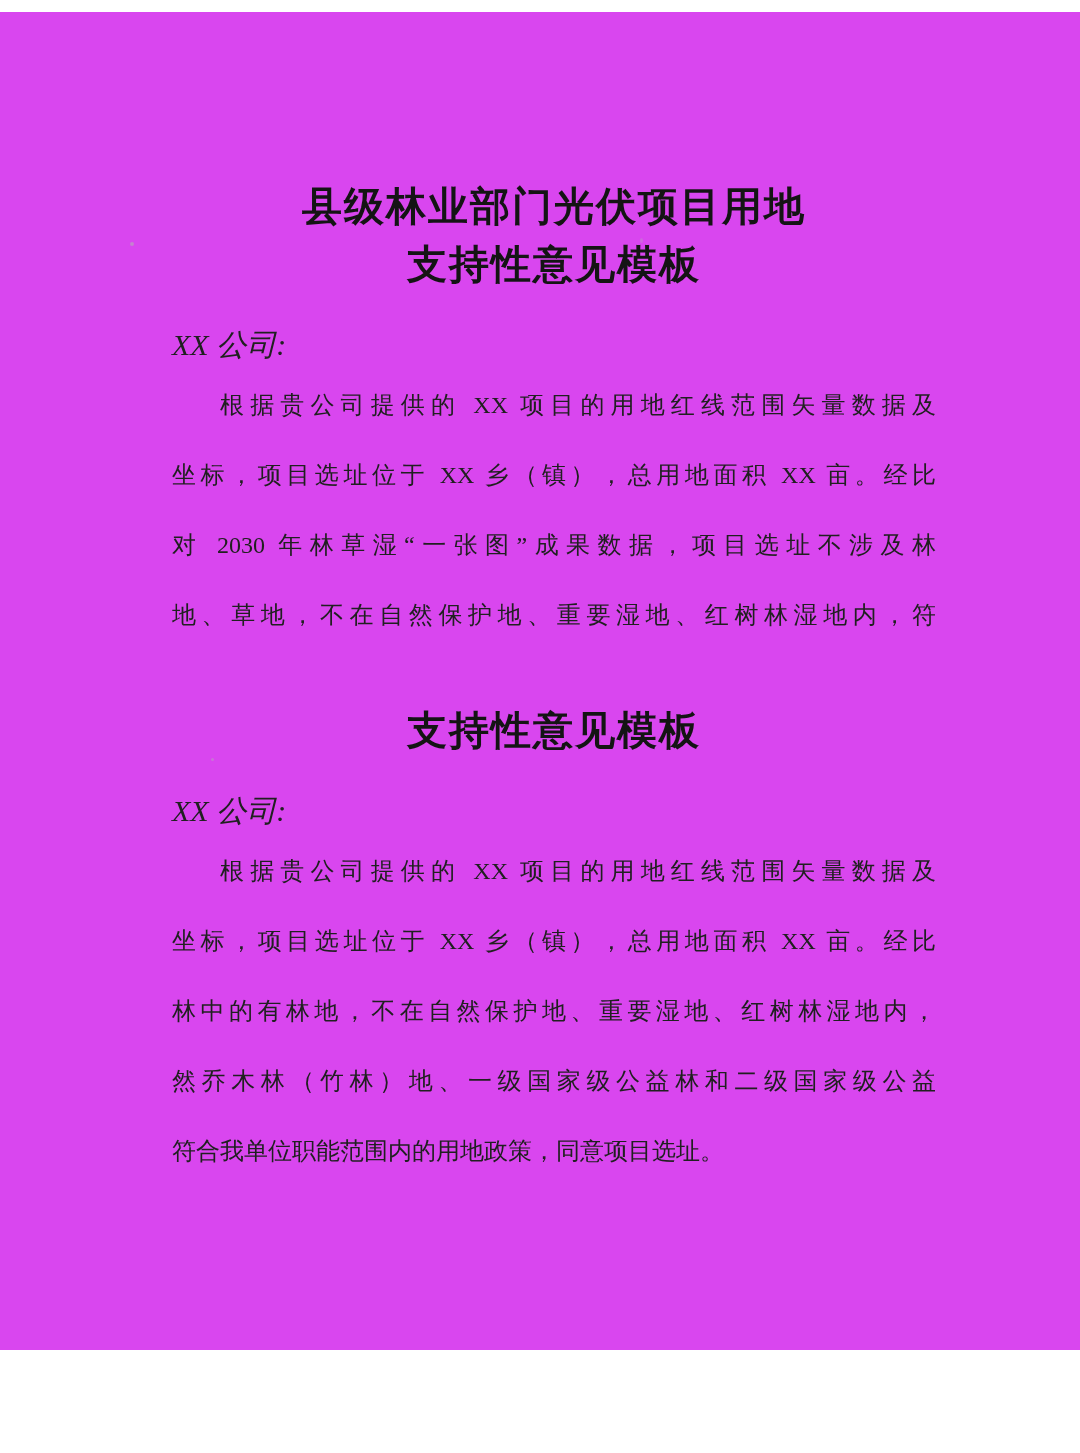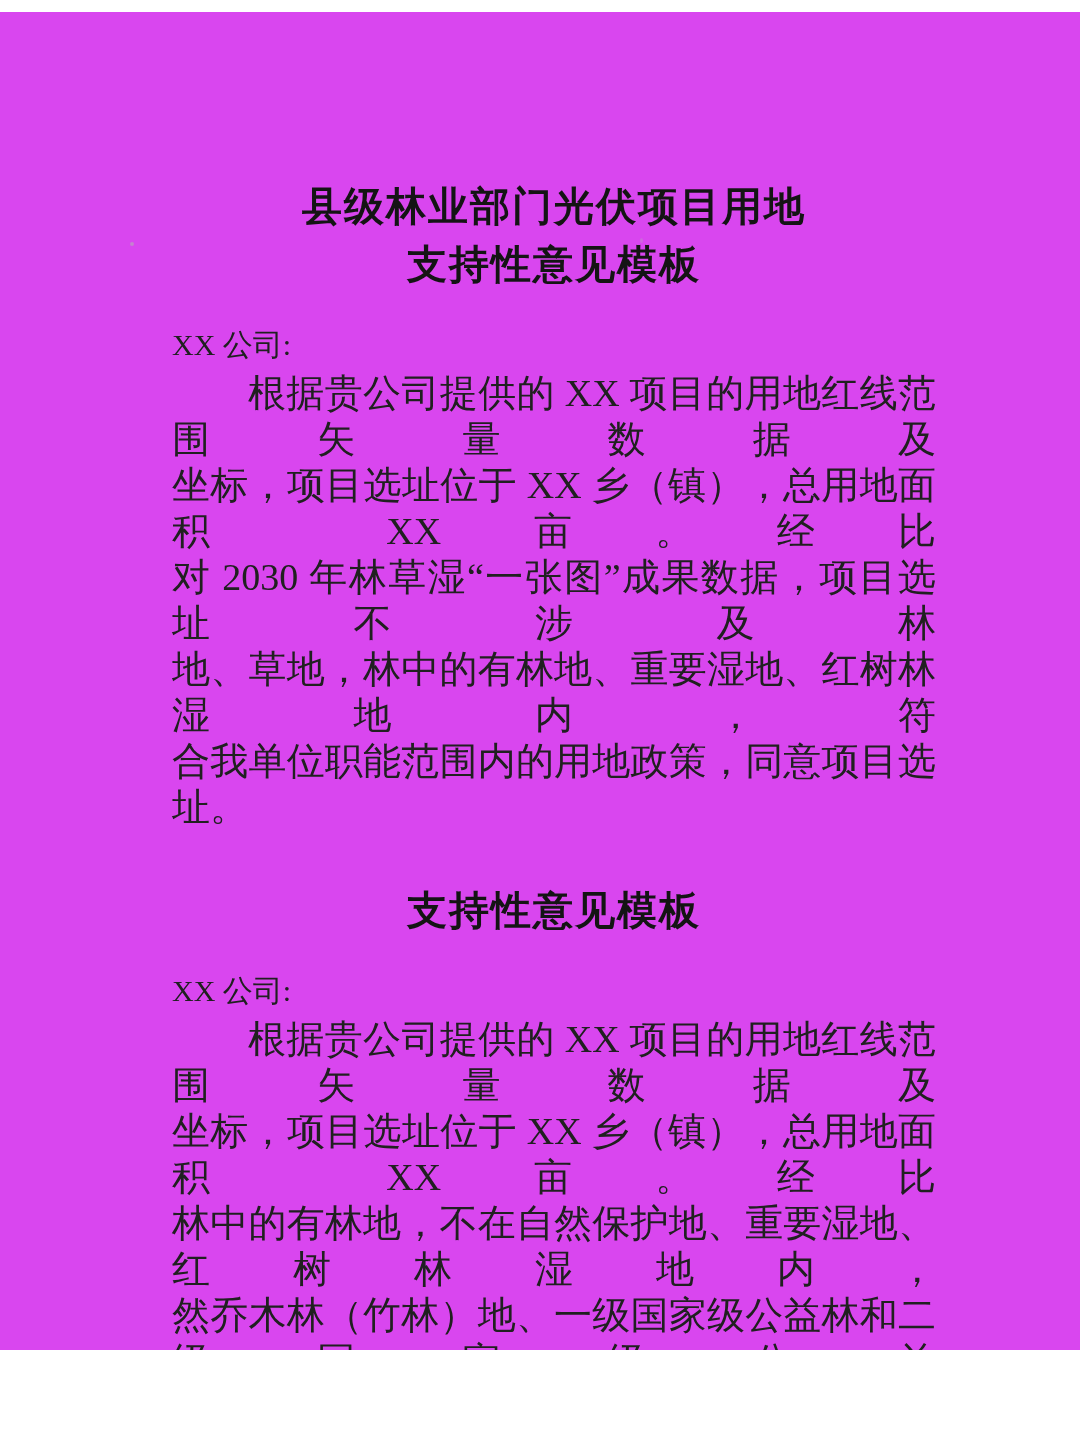--- a/index.html
+++ b/index.html
@@ -24,24 +24,25 @@
     font-weight: 700;
     letter-spacing: 2px;
     color: #141414;
   }
   .title-line { display: block; }
   .salutation {
     font-size: 30px;
     line-height: 50px;
     margin-top: 26px;
     color: #202020;
+    font-style: italic;
   }
   .para {
-    font-size: 38px;
-    line-height: 46px;
+    font-size: 24px;
+    line-height: 70px;
     color: #202020;
   }
   .line { text-align: justify; }
   .line.fill { text-align-last: justify; }
   .line.indent { text-indent: 2em; }
   .sec-2 .doc-title { margin-top: 52px; }
   .page-number {
     position: absolute;
     left: 201px;
     top: 1438px;
@@ -69,22 +70,21 @@
     <section class="sec sec-1">
       <h1 class="doc-title">
         <span class="title-line">县级林业部门光伏项目用地</span>
         <span class="title-line">支持性意见模板</span>
       </h1>
       <p class="salutation">XX 公司:</p>
       <div class="para">
         <div class="line indent fill">根据贵公司提供的 XX 项目的用地红线范围矢量数据及</div>
         <div class="line fill">坐标，项目选址位于 XX 乡（镇），总用地面积 XX 亩。经比</div>
         <div class="line fill">对 2030 年林草湿“一张图”成果数据，项目选址不涉及林</div>
-        <div class="line fill">地、草地，林中的有林地、重要湿地、红树林湿地内，符</div>
-        <div class="line">合我单位职能范围内的用地政策，同意项目选址。</div>
+        <div class="line fill">地、草地，不在自然保护地、重要湿地、红树林湿地内，符</div>
       </div>
     </section>
 
     <section class="sec sec-2">
       <h1 class="doc-title">
         <span class="title-line">支持性意见模板</span>
       </h1>
       <p class="salutation">XX 公司:</p>
       <div class="para">
         <div class="line indent fill">根据贵公司提供的 XX 项目的用地红线范围矢量数据及</div>

